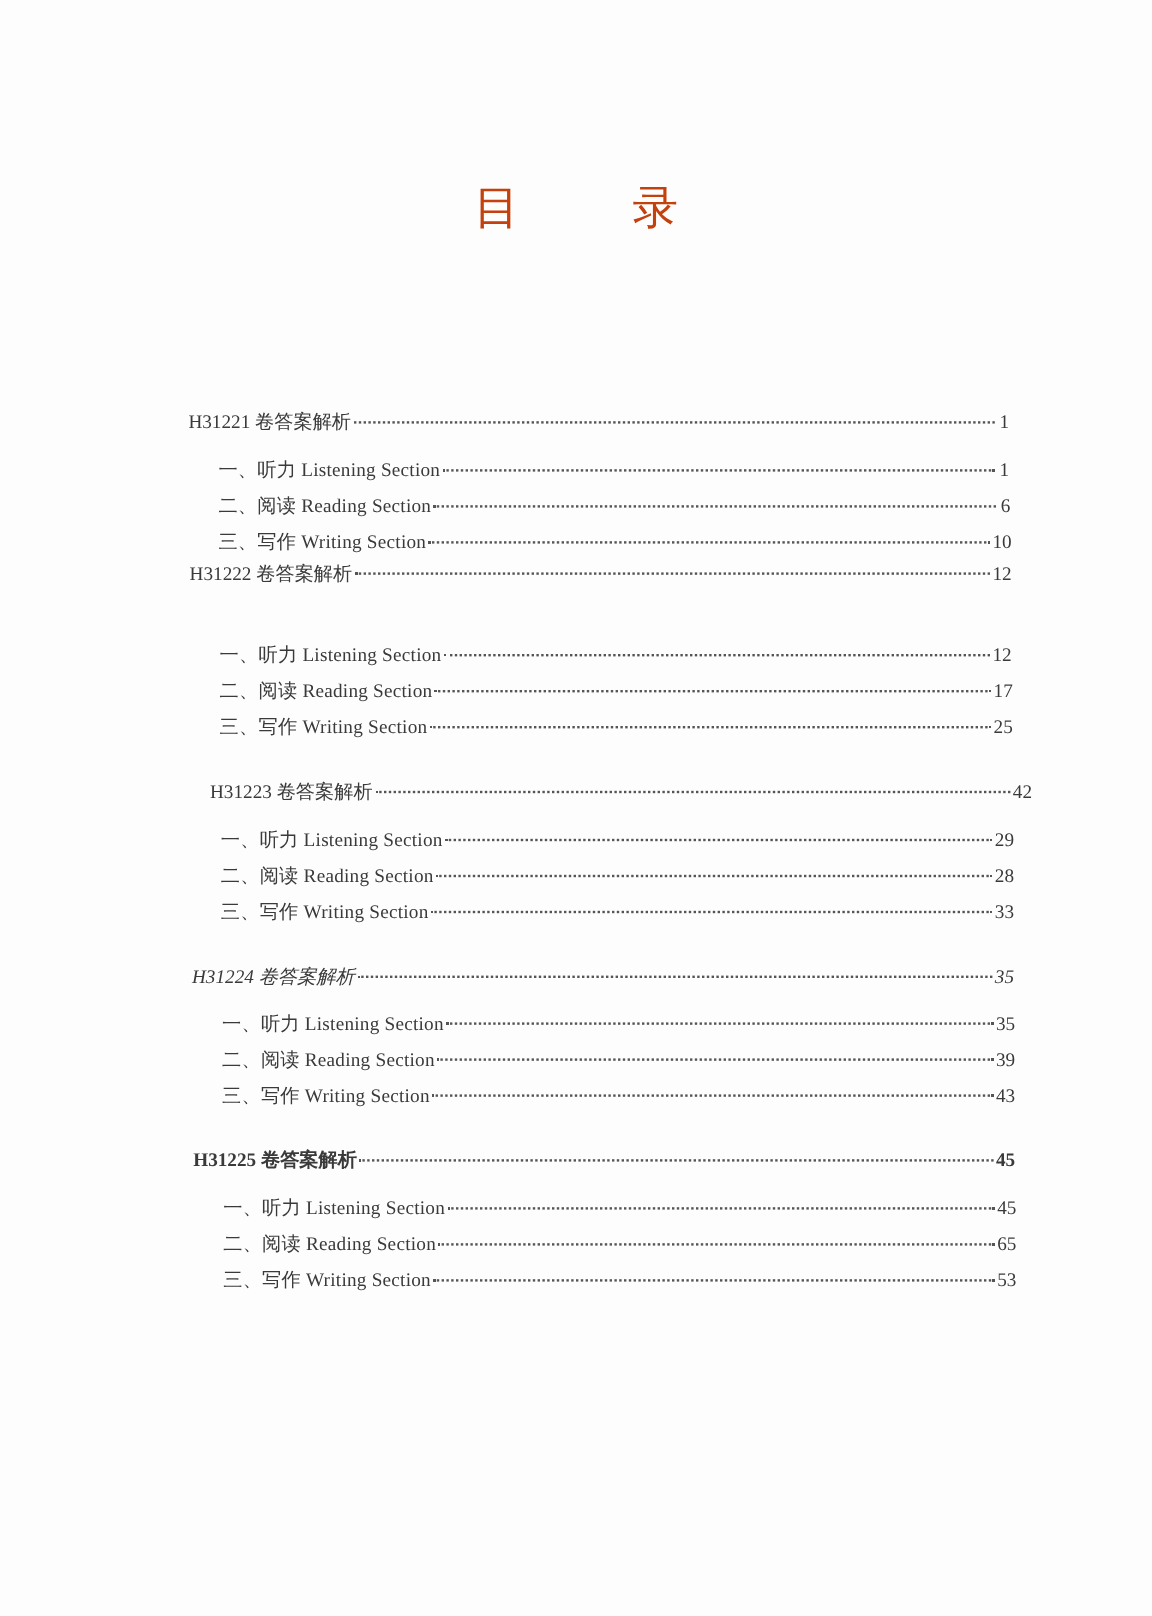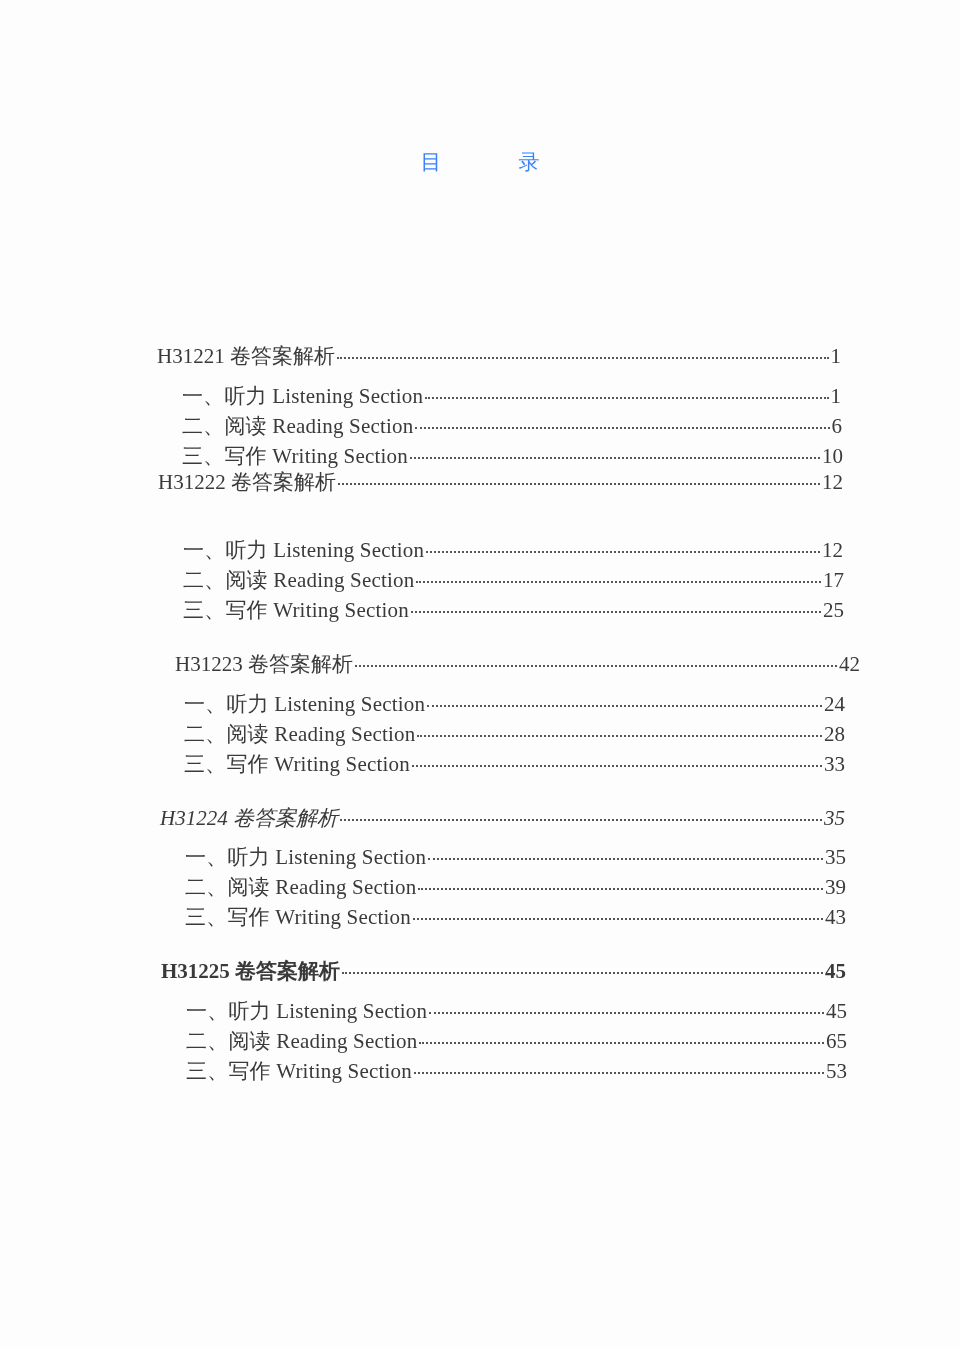--- a/index.html
+++ b/index.html
@@ -6,28 +6,28 @@
     body {
       width: 960px; height: 1347px;
       background: #fdfdfd;
       font-family: "Liberation Serif", "DejaVu Serif", serif;
       color: #3a3a3a;
       position: relative;
       overflow: hidden;
     }
     .title {
       position: absolute; top: 148px; left: 0; width: 960px;
-      text-align: center; font-size: 21px; letter-spacing: 28px;
-      color: #3b82f6; font-weight: normal;
+      text-align: center; font-size: 38px; letter-spacing: 28px;
+      color: #c2410c; font-weight: normal;
       padding-left: 28px; box-sizing: border-box;
     }
     .toc { position: absolute; left: 0; top: 0; width: 960px; }
     .row {
       position: absolute; display: flex; align-items: baseline;
-      font-size: 21px; white-space: nowrap; height: 22px; justify-content: space-between;
+      font-size: 16px; white-space: nowrap; height: 22px; justify-content: space-between;
     }
     .row .label { flex: 0 0 auto; }
     .row .dots {
       flex: 1 1 auto; overflow: hidden; margin: 0 2px;
       border-bottom: 2px dotted #555; height: 0; position: relative; top: -4px;
     }
     .row .page { flex: 0 0 auto; text-align: right; min-width: 10px; }
     .row.sub .label { letter-spacing: 0.2px; }
   </style>
 </head>
@@ -80,21 +80,21 @@
   </div>
 
   <div class="row heading" style="top:650px;left:159px;width:685px;margin-left:16px;">
     <span class="label">H31223 卷答案解析</span>
     <span class="dots"></span>
     <span class="page">42</span>
   </div>
   <div class="row sub" style="top:690px;left:184px;width:661px;">
     <span class="label">一、听力 Listening Section</span>
     <span class="dots"></span>
-    <span class="page">24</span>
+    <span class="page">29</span>
   </div>
   <div class="row sub" style="top:720px;left:184px;width:661px;">
     <span class="label">二、阅读 Reading Section</span>
     <span class="dots"></span>
     <span class="page">28</span>
   </div>
   <div class="row sub" style="top:750px;left:184px;width:661px;">
     <span class="label">三、写作 Writing Section</span>
     <span class="dots"></span>
     <span class="page">33</span>

